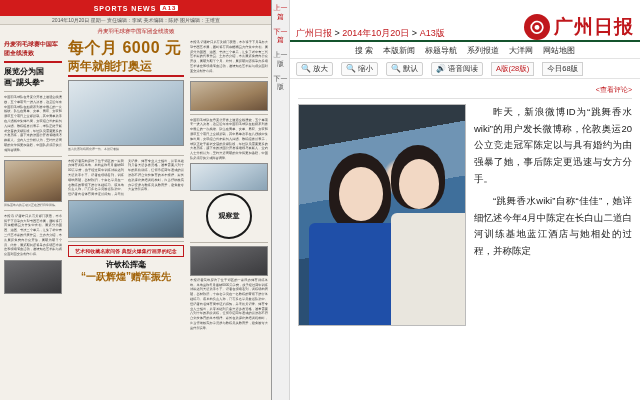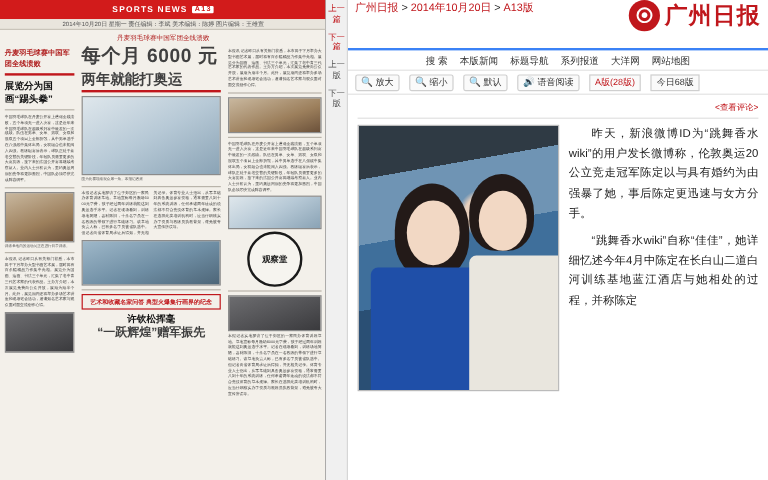--- a/index.html
+++ b/index.html
@@ -43,21 +43,21 @@
   }
   .col {
     position: absolute; top: 38px; bottom: 2px;
     padding: 2px;
   }
   .col-a { left: 2px; width: 62px; }
   .col-b { left: 66px; width: 120px; }
   .col-c { left: 188px; width: 82px; }
 
   .headline-red {
-    color:#404040; font-weight:bold; line-height:1.05; margin:0 0 3px 0;
+    color:#a16207; font-weight:bold; line-height:1.05; margin:0 0 3px 0;
   }
   .h-main { font-size: 16px; letter-spacing: 0.5px; }
   .h-sub  { font-size: 12px; }
   .h-small{ font-size: 8px; color:#111; font-weight:bold; }
   .h-tiny { font-size: 6px; color:#b02020; font-weight:bold; }
 
   .txtblock {
     font-size: 3.2px; line-height: 1.5; color:#3a3a3a;
     text-align: justify;
     word-break: break-all;
@@ -100,22 +100,22 @@
   }
   .nav-btn {
     width:14px; font-size:7px; color:#c0171c; text-align:center;
     line-height:1.25; margin-bottom:6px; cursor:pointer;
   }
   .nav-btn.gray { color:#555; }
 
   .reader-body { position:absolute; left:18px; top:0; width:350px; height:400px; }
 
   .brand-bar {
-    height:42px; border-bottom:2px solid #3b82f6;
-    display:flex; align-items:flex-start; padding:0 6px; background:#fff;
+    height:42px; border-bottom:2px solid #14532d;
+    display:flex; align-items:flex-end; padding:0 6px; background:#fff;
   }
   .brand-left { flex:1; font-size:9px; color:#222; }
   .brand-left .crumb { color:#c0171c; }
   .brand-logo { display:flex; align-items:center; gap:4px; }
   .logo-mark {
     width:26px; height:26px; border-radius:50%;
     background:#c0171c; color:#fff; font-size:15px; font-weight:bold;
     display:flex; align-items:center; justify-content:center;
   }
   .logo-text { color:#c0171c; font-size:19px; font-weight:bold; letter-spacing:1px; }

